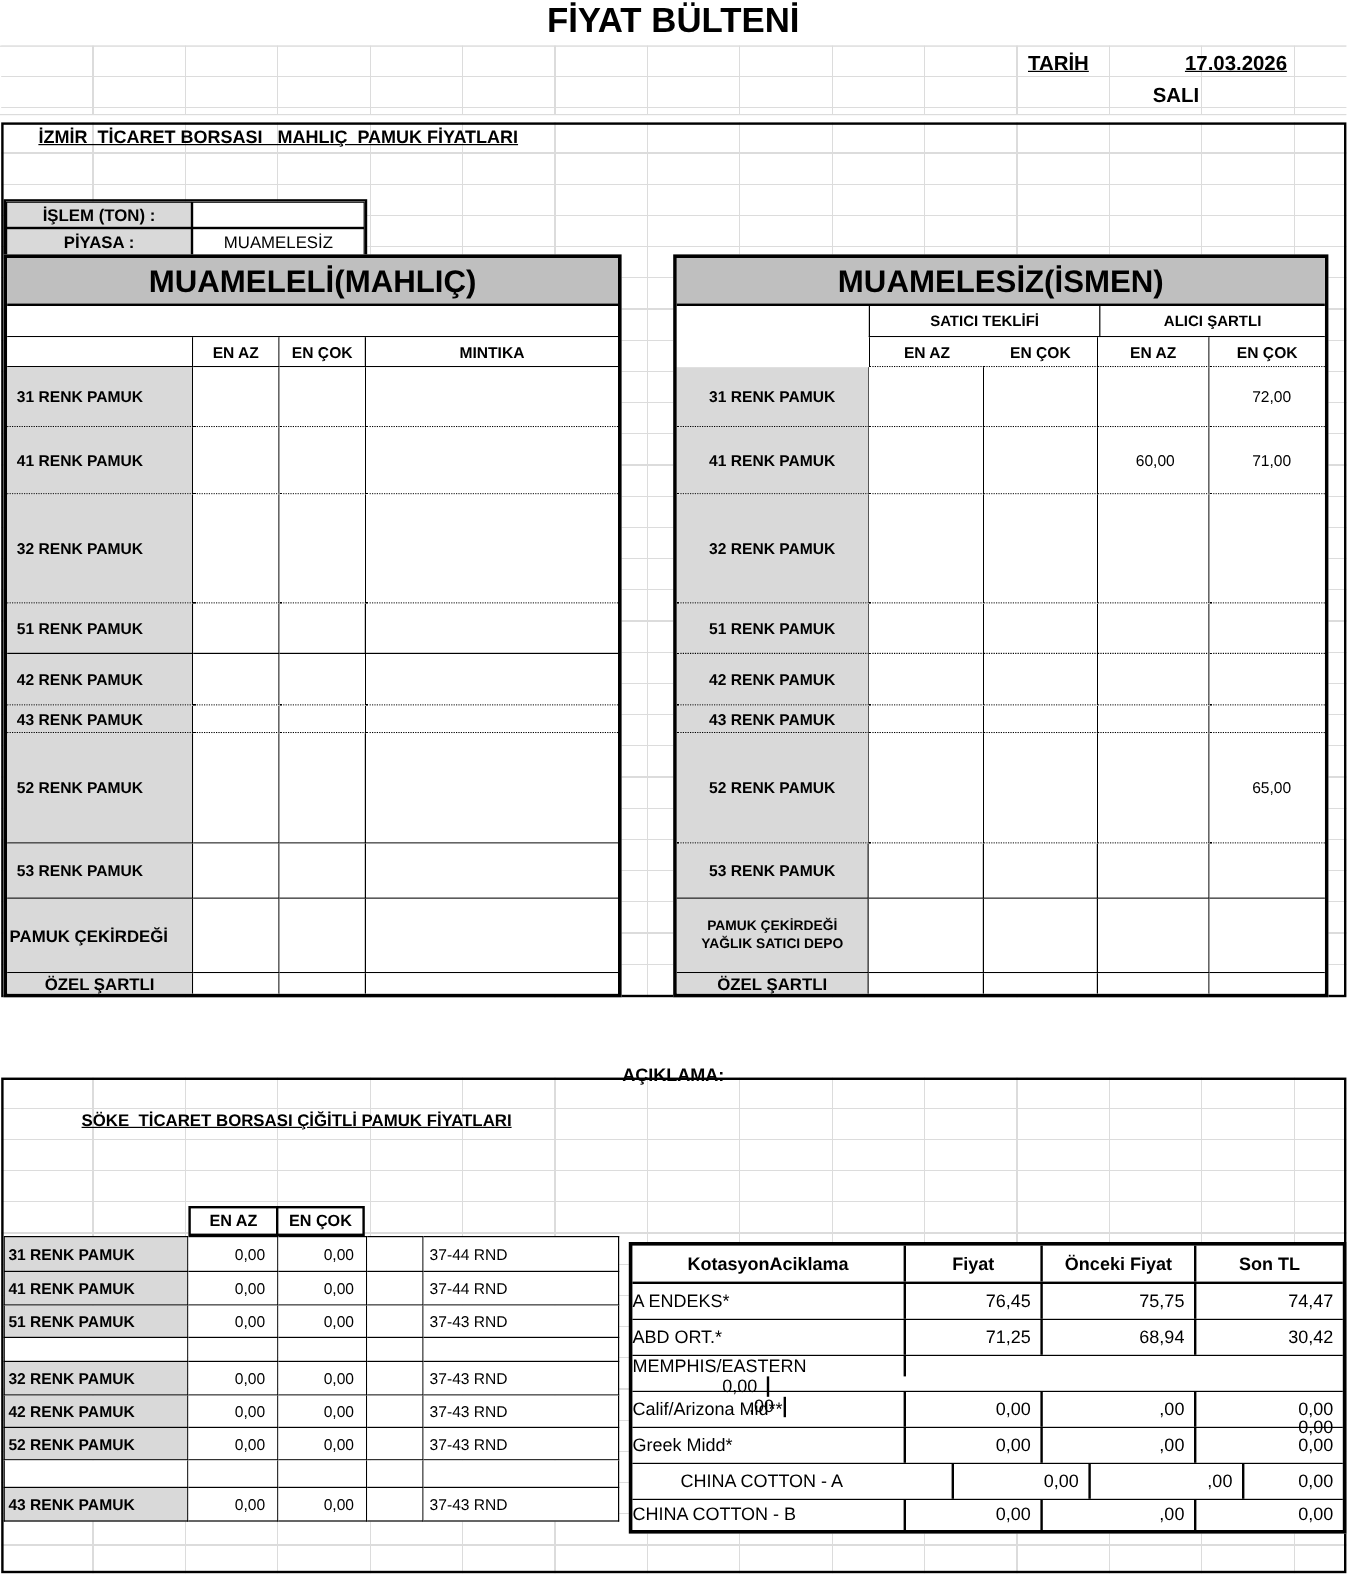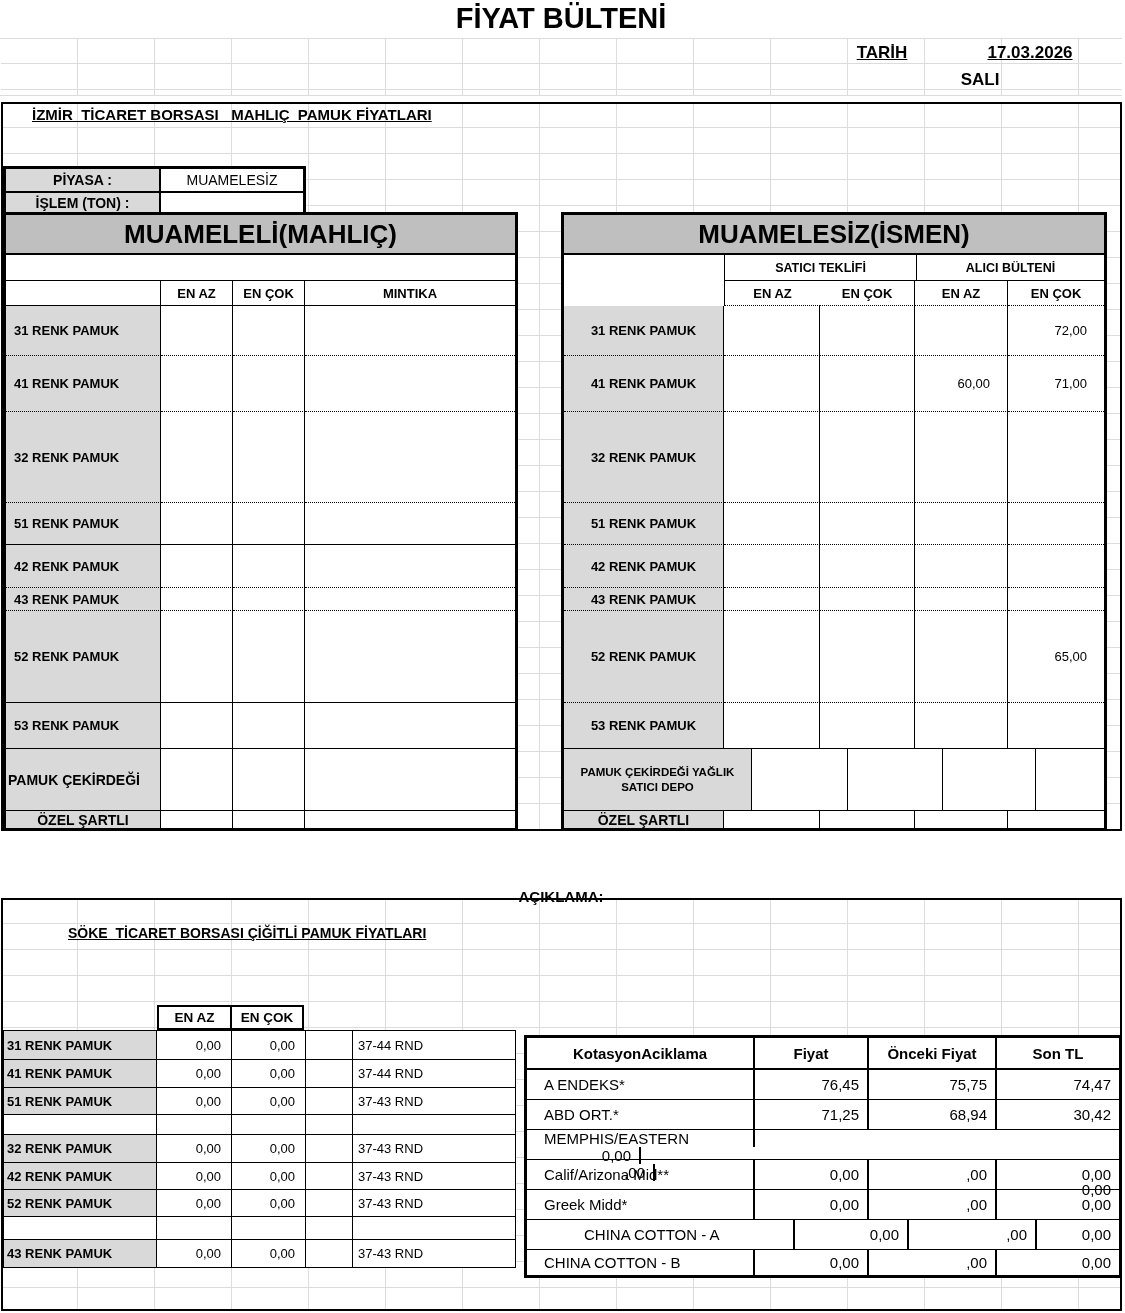--- a/index.html
+++ b/index.html
@@ -33,21 +33,21 @@
   .band{background:#bfbfbf;display:flex;align-items:center;justify-content:center;
         font-size:26px;font-weight:bold;border-bottom:2px solid #000;box-sizing:border-box;}
   .r{display:flex;box-sizing:border-box;}
   .c{box-sizing:border-box;display:flex;align-items:center;background:#fff;}
   .vr{border-right:1px solid #000;}
   .bd{border-bottom:1px dotted #000;}
   .bs{border-bottom:1px solid #000;}
   .lab{background:#d9d9d9;font-weight:bold;font-size:13px;}
   .lpad{padding-left:8px;}
   .ctr{justify-content:center;text-align:center;}
-  .num{justify-content:flex-end;padding-right:17px;font-size:13px;}
+  .num{justify-content:flex-end;padding-right:28px;font-size:13px;}
   .hcell{font-weight:bold;font-size:13px;justify-content:center;}
   .gcell{font-weight:bold;font-size:12.5px;justify-content:center;}
   .small{font-size:11.5px;line-height:1.25;}
   .foot .lab{justify-content:center;font-size:14px;}
   
   .btbl{position:absolute;left:3px;top:1005px;width:513px;display:flex;flex-direction:column;}
   .bc{box-sizing:border-box;display:flex;align-items:center;background:#fff;
       border-right:1px solid #000;border-bottom:1px solid #000;font-size:13px;}
   .bc.first{border-left:1px solid #000;}
   .btop .bc{border-top:1px solid #000;}
@@ -60,21 +60,21 @@
   .wlab{background:#fff;}
   
   .ktbl{position:absolute;left:524px;top:1035px;width:598px;height:243px;
         border:3px solid #000;box-sizing:border-box;display:flex;flex-direction:column;background:#fff;}
   .krow{display:flex;box-sizing:border-box;border-bottom:1.5px solid #000;}
   .krow:last-child{border-bottom:none;}
   .kc{box-sizing:border-box;display:flex;align-items:center;font-size:15px;border-right:2px solid #000;}
   .kc:last-child{border-right:none;}
   .khead .kc{font-weight:bold;justify-content:center;}
   .khead{border-bottom:2.5px solid #000;}
-  .klab{padding-left:17px;}
+  .klab{padding-left:0;}
   .knum{justify-content:flex-end;padding-right:8px;}
   .aciklama{left:0;top:843px;width:1122px;text-align:center;font-size:15px;font-weight:bold;margin-top:45px;}
 </style>
 </head>
 <body>
 
 <div class="page">
 
   <div class="grid" style="left:1px;top:38px;width:1121px;height:57px;"></div>
   <div class="hline" style="top:38px;"></div>
@@ -84,27 +84,27 @@
 
   <div class="abs title">FİYAT BÜLTENİ</div>
   <div class="abs tarih" style="left:842px;top:43px;width:80px;text-align:center;">TARİH</div>
   <div class="abs tarih" style="left:960px;top:43px;width:140px;text-align:center;">17.03.2026</div>
   <div class="abs day" style="left:905px;top:70px;width:150px;text-align:center;">SALI</div>
 
   <div class="box" style="left:1px;top:102px;width:1121px;height:729px;"></div>
   <div class="abs sec-head pre" style="left:32px;top:106px;">İZMİR  TİCARET BORSASI   MAHLIÇ  PAMUK FİYATLARI</div>
 
   <div class="abs pblock">
+    <div class="prow" style="height:22px;">
+      <div class="pcell plab">İŞLEM (TON) :</div>
+      <div class="pcell pval"></div>
+    </div>
     <div class="prow" style="height:24px;">
       <div class="pcell plab">PİYASA :</div>
       <div class="pcell pval">MUAMELESİZ</div>
-    </div>
-    <div class="prow" style="height:22px;">
-      <div class="pcell plab">İŞLEM (TON) :</div>
-      <div class="pcell pval"></div>
     </div>
   </div>
 
   <div class="tbl" style="left:3px;top:212px;width:515px;height:619px;">
     <div class="band" style="height:40px;">MUAMELELİ(MAHLIÇ)</div>
     <div class="r" style="height:26px;">
         <div class="c bs" style="flex:1;"></div>
       </div>
     <div class="r" style="height:25px;">
       <div class="c vr bs" style="width:155px;"></div>
@@ -172,21 +172,21 @@
       <div class="c vr" style="width:72px;"></div>
       <div class="c" style="flex:1;"></div>
     </div>
   </div>
 
   <div class="tbl" style="left:561px;top:212px;width:546px;height:619px;">
     <div class="band" style="height:40px;">MUAMELESİZ(İSMEN)</div>
     <div class="r" style="height:26px;">
       <div class="c" style="width:160px;"></div>
       <div class="c gcell bs" style="width:192px;border-left:1px solid #000;">SATICI TEKLİFİ</div>
-      <div class="c gcell bs" style="flex:1;border-left:1px solid #000;">ALICI BÜLTENİ</div>
+      <div class="c gcell bs" style="flex:1;border-left:1px solid #000;">ALICI ŞARTLI</div>
     </div>
     <div class="r" style="height:25px;">
       <div class="c" style="width:160px;"></div>
       <div class="c hcell bd" style="width:96px;border-left:1px solid #000;">EN AZ</div>
       <div class="c vr hcell bd" style="width:95px;">EN ÇOK</div>
       <div class="c vr hcell bd" style="width:93px;">EN AZ</div>
       <div class="c hcell bd" style="flex:1;">EN ÇOK</div>
     </div>
     <div class="r" style="height:50px;">
       <div class="c vr lab ctr bd" style="width:160px;">31 RENK PAMUK</div>
@@ -238,21 +238,21 @@
       <div class="c num bd" style="flex:1;">65,00</div>
     </div>
     <div class="r" style="height:46px;">
       <div class="c vr lab ctr bs" style="width:160px;">53 RENK PAMUK</div>
       <div class="c vr num bs" style="width:96px;"></div>
       <div class="c vr num bs" style="width:95px;"></div>
       <div class="c vr num bs" style="width:93px;"></div>
       <div class="c num bs" style="flex:1;"></div>
     </div>
     <div class="r" style="height:62px;">
-      <div class="c vr lab ctr bs small" style="width:188px;padding:0 10px;">PAMUK ÇEKİRDEĞİ YAĞLIK SATICI DEPO</div>
+      <div class="c vr lab ctr bs small" style="width:160px;padding:0 10px;">PAMUK ÇEKİRDEĞİ YAĞLIK SATICI DEPO</div>
       <div class="c vr num bs" style="width:96px;"></div>
       <div class="c vr num bs" style="width:95px;"></div>
       <div class="c vr num bs" style="width:93px;"></div>
       <div class="c num bs" style="flex:1;"></div>
     </div>
     <div class="r foot" style="flex:1;">
       <div class="c vr lab" style="width:160px;">ÖZEL ŞARTLI</div>
       <div class="c vr" style="width:96px;"></div>
       <div class="c vr" style="width:95px;"></div>
       <div class="c vr" style="width:93px;"></div>

